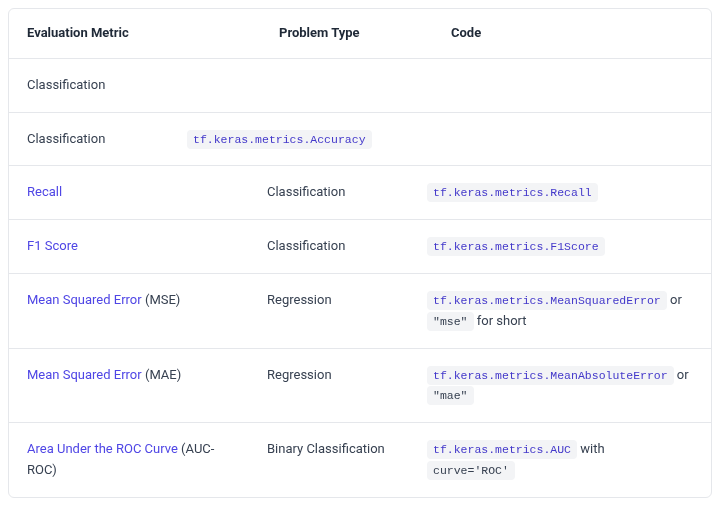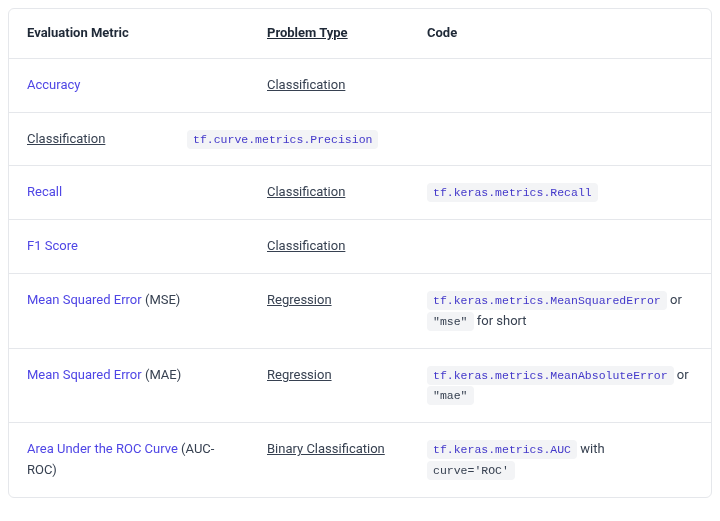--- a/index.html
+++ b/index.html
@@ -27,29 +27,29 @@
     width: 100%;
     border: 1px solid var(--border);
     border-radius: 6px;
     overflow: hidden;
   }
 
   .row {
     display: flex;
     border-top: 1px solid var(--border);
   }
-  .row:first-child { border-top: none; }
+  .row:first-child { border-top: none; gap: 12px; }
 
   .cell {
     padding: 16px 14px 16px 18px;
     line-height: 1.6;
     color: var(--text-soft);
   }
   .c-metric  { flex: 0 0 240px; }
-  .c-type    { flex: 0 0 160px; text-decoration: underline; }
+  .c-type    { flex: 0 0 160px; }
   .c-code    { flex: 1 1 auto; }
 
   .hdr .cell {
     font-weight: 700;
     color: var(--text);
     padding-top: 14px;
     padding-bottom: 14px;
   }
 
   a.link {
@@ -75,48 +75,48 @@
 
 <div class="tbl">
 
   <div class="row hdr">
     <div class="cell c-metric">Evaluation Metric</div>
     <div class="cell c-type">Problem Type</div>
     <div class="cell c-code">Code</div>
   </div>
 
   <div class="row">
-    <div class="cell c-metric">
-      <a class="link">Accuracy</a><span></span>
-    </div>
     <div class="cell c-type">Classification</div>
   </div>
 
   <div class="row">
     <div class="cell c-type">Classification</div>
     <div class="cell c-code">
-      <code class="chip">tf.curve.metrics.Precision</code>
+      <code class="chip">tf.keras.metrics.Accuracy</code>
     </div>
   </div>
 
   <div class="row">
     <div class="cell c-metric">
       <a class="link">Recall</a><span></span>
     </div>
     <div class="cell c-type">Classification</div>
     <div class="cell c-code">
       <code class="chip">tf.keras.metrics.Recall</code>
     </div>
   </div>
 
   <div class="row">
     <div class="cell c-metric">
       <a class="link">F1 Score</a><span></span>
     </div>
     <div class="cell c-type">Classification</div>
+    <div class="cell c-code">
+      <code class="chip">tf.keras.metrics.F1Score</code>
+    </div>
   </div>
 
   <div class="row">
     <div class="cell c-metric">
       <a class="link">Mean Squared Error</a><span> (MSE)</span>
     </div>
     <div class="cell c-type">Regression</div>
     <div class="cell c-code">
       <code class="chip">tf.keras.metrics.MeanSquaredError</code><span class="sep"> or </span><br>
       <code class="chip plain">"mse"</code><span> for short</span>

